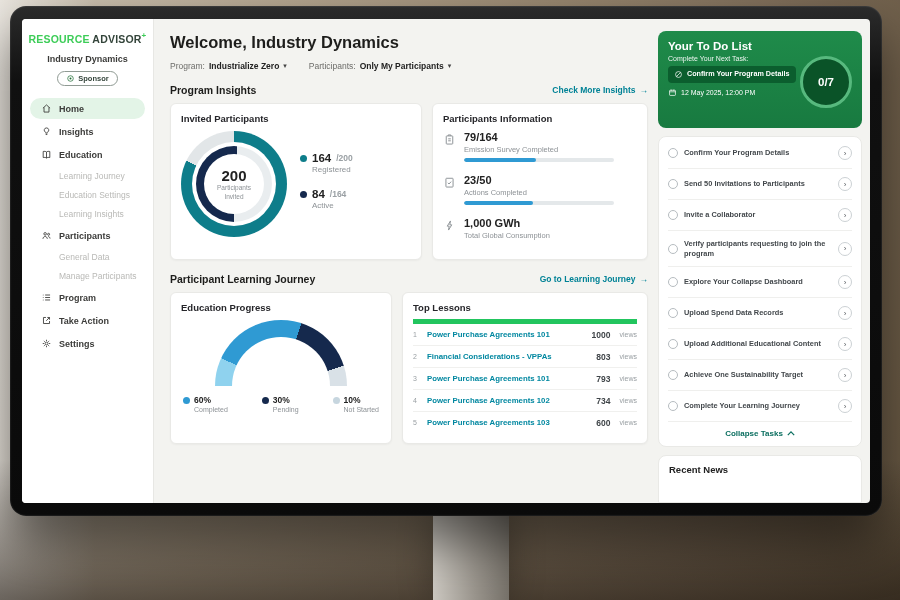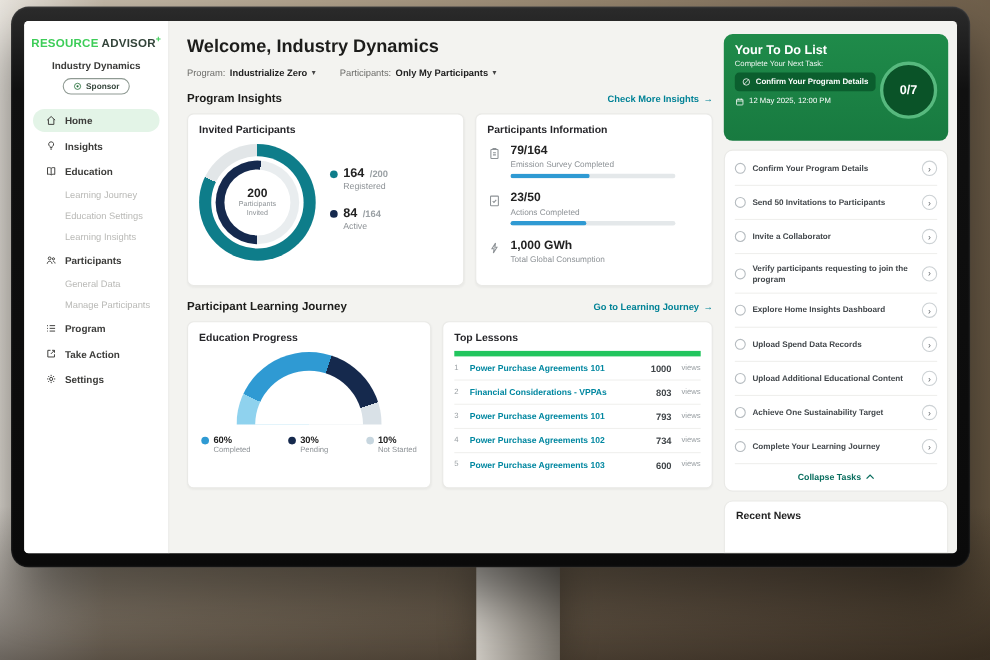--- a/index.html
+++ b/index.html
@@ -51,21 +51,21 @@
   .card-lessons{flex:1;height:152px;}
 
   
   .inv-body{display:flex;align-items:center;gap:13px;}
   .donut{position:relative;width:106px;height:106px;flex:none;}
   .ring1{position:absolute;inset:0;border-radius:50%;background:conic-gradient(#0e7d8a 0 296deg,#e2e6e8 296deg 360deg);}
   .ring1::after{content:"";position:absolute;inset:11px;border-radius:50%;background:#fff;}
   .ring2{position:absolute;inset:15px;border-radius:50%;background:conic-gradient(from 180deg,#15294d 0 185deg,#e9edef 185deg 360deg);}
   .ring2::after{content:"";position:absolute;inset:8px;border-radius:50%;background:#fff;}
   .donut-center{position:absolute;inset:0;display:flex;flex-direction:column;align-items:center;justify-content:center;text-align:center;}
-  .dc-v{font-size:11px;font-weight:bold;color:#222;}
+  .dc-v{font-size:15px;font-weight:bold;color:#222;}
   .dc-l{font-size:6.5px;color:#8d9296;width:46px;line-height:1.3;}
   .leg-item{margin:8px 0 14px;}
   .leg-top{display:flex;align-items:center;gap:5px;}
   .dot{width:7px;height:7px;border-radius:50%;display:inline-block;flex:none;}
   .dot-teal{background:#0e7d8a}.dot-navy{background:#15294d}.dot-blue{background:#2f9ad3}.dot-light{background:#c7d6df}
   .leg-v{font-size:11.5px;font-weight:bold;color:#222;}
   .leg-s{font-size:8.5px;color:#9aa0a4;font-weight:bold;}
   .leg-l{font-size:8px;color:#8d9296;margin-left:12px;margin-top:1px;}
 
   
@@ -406,21 +406,21 @@
             <span class="t-label">Invite a Collaborator</span>
             <span class="tchev">›</span>
           </div>
           <div class="task">
             <span class="tcheck"></span>
             <span class="t-label">Verify participants requesting to join the program</span>
             <span class="tchev">›</span>
           </div>
           <div class="task">
             <span class="tcheck"></span>
-            <span class="t-label">Explore Home Insights Dashboard</span>
+            <span class="t-label">Explore Your Collapse Dashboard</span>
             <span class="tchev">›</span>
           </div>
           <div class="task">
             <span class="tcheck"></span>
             <span class="t-label">Upload Spend Data Records</span>
             <span class="tchev">›</span>
           </div>
           <div class="task">
             <span class="tcheck"></span>
             <span class="t-label">Upload Additional Educational Content</span>

